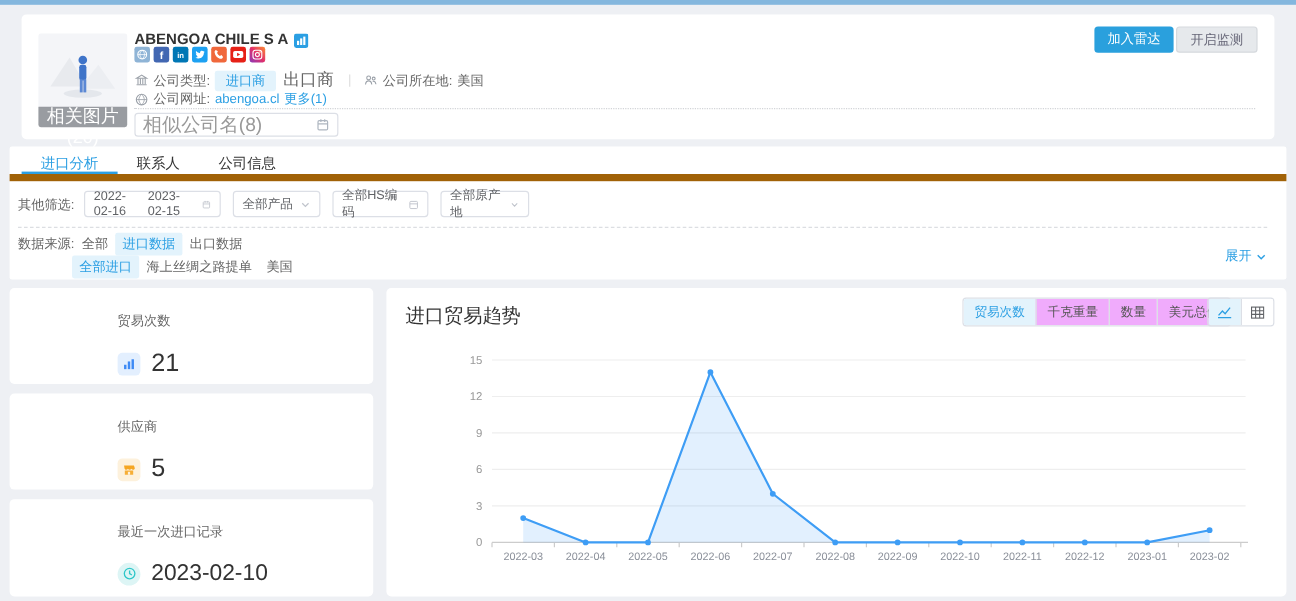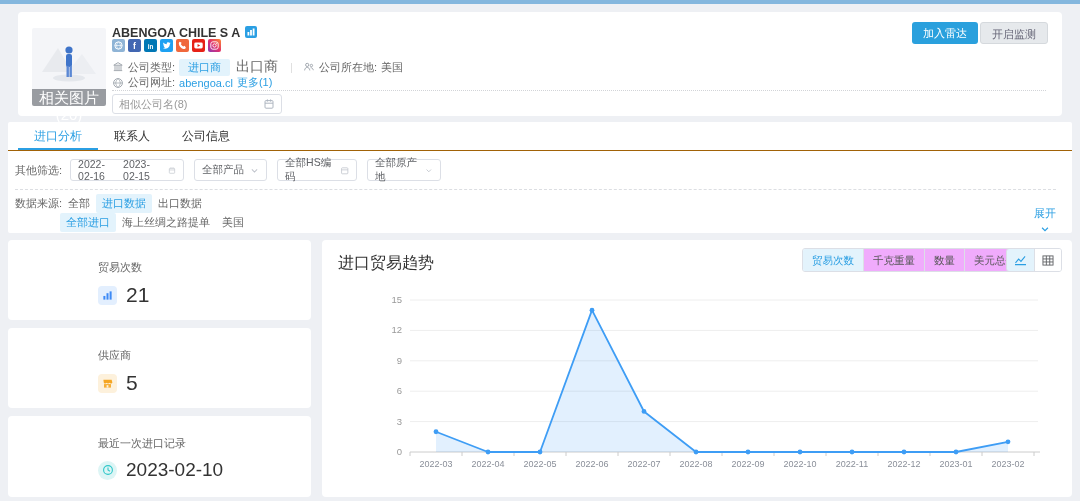--- a/index.html
+++ b/index.html
@@ -6,50 +6,50 @@
   body { font-family:"Liberation Sans", sans-serif; }
   .page { position:relative; width:1080px; height:501px; background:#eef0f4; overflow:hidden; font-family:"Liberation Sans",sans-serif; }
   .topbar { position:absolute; left:0; top:0; width:1080px; height:4px; background:#84b7de; }
   .card { position:absolute; background:#fff; border-radius:4px; }
 
   
   .thumb { position:absolute; left:14px; top:16px; width:74px; height:78px; }
   .thumb-img { position:absolute; inset:0 0 16px 0; background:#f4f5f8; border-radius:2px; overflow:hidden; }
   .thumb-label { position:absolute; left:0; right:0; bottom:0; height:17px; background:rgba(130,134,140,.82); color:#fff; font-size:15px; line-height:17px; text-align:center; border-radius:0 0 2px 2px; }
   .info { position:absolute; left:94px; top:0; right:200px; }
-  .name-row { position:absolute; top:14px; left:0; font-size:12.5px; color:#333; font-weight:bold; display:flex; align-items:flex-start; gap:5px; }
+  .name-row { position:absolute; top:14px; left:0; font-size:12.5px; color:#333; font-weight:bold; display:flex; align-items:flex-end; gap:5px; }
   .social-row { position:absolute; top:27px; left:0; display:flex; gap:3px; }
   .s-ico { width:13px; height:13px; border-radius:2px; display:flex; align-items:center; justify-content:center; cursor:pointer; }
   .meta-row { position:absolute; left:0; font-size:11px; color:#666; display:flex; align-items:center; gap:4px; white-space:nowrap; }
   .chip { background:#e3f3fc; color:#2b9fe3; padding:1px 9px; border-radius:2px; font-size:11px; }
   .chip-plain { color:#666; padding:1px 2px; font-size:14px; }
   .divider { color:#ddd; margin:0 6px; }
   .link { color:#2b9fe3; cursor:pointer; text-decoration:none; }
   .dotted-sep { position:absolute; left:94px; right:16px; top:92px; border-top:1px dotted #d2d4d8; }
-  .similar-input { position:absolute; left:94px; top:82px; width:170px; height:20px; border:1px solid #dcdfe6; border-radius:3px; display:flex; align-items:center; justify-content:space-between; padding:0 6px; font-size:11px; color:#999; background:#fff; cursor:pointer; }
+  .similar-input { position:absolute; left:94px; top:82px; width:170px; height:20px; border:1px solid #dcdfe6; border-radius:3px; display:flex; align-items:center; justify-content:space-between; padding:0 6px; font-size:16px; color:#999; background:#fff; cursor:pointer; }
   .hdr-btn { position:absolute; top:10px; height:22px; line-height:22px; padding:0 11px; border-radius:3px; font-size:11px; cursor:pointer; border:none; }
   .btn-blue { background:#2aa0dd; color:#fff; }
   .btn-gray { background:#e6e9ec; color:#667; border:1px solid #d5d9dd; }
 
   
-  .tabs-row { position:absolute; left:0; right:0; top:0; height:29px; border-bottom:1px solid #a16207; display:flex; padding-left:10px; }
+  .tabs-row { position:absolute; left:0; right:0; top:0; height:29px; border-bottom:6px solid #a16207; display:flex; padding-left:10px; }
   .tab { padding:0 16px; line-height:28px; font-size:12px; color:#333; cursor:pointer; }
   .tab.active { color:#2b9fe3; border-bottom:2px solid #2b9fe3; }
   .filter-row { position:absolute; left:7px; top:37px; height:22px; display:flex; align-items:center; font-size:11px; color:#666; }
   .fbox { height:22px; border:1px solid #dcdfe6; border-radius:3px; display:flex; align-items:center; padding:0 7px; gap:6px; color:#606266; font-size:10.5px; background:#fff; cursor:pointer; }
   .dash-sep { position:absolute; left:7px; right:16px; top:67px; border-top:1px dashed #dcdee2; }
   .src-row { position:absolute; left:7px; font-size:11px; color:#666; display:flex; align-items:center; }
   .src-item { cursor:pointer; color:#666; padding:2px 6px; }
   .src-item.on { background:#e3f3fc; color:#2b9fe3; border-radius:2px; }
-  .expand { position:absolute; right:16px; top:84px; color:#2b9fe3; font-size:11px; cursor:pointer; display:flex; align-items:center; gap:3px;flex-direction:column; }
+  .expand { position:absolute; right:16px; top:84px; color:#2b9fe3; font-size:11px; cursor:pointer; display:flex; align-items:center; gap:3px; }
 
   
   .stat-inner { position:absolute; left:90px; top:20px; }
   .stat-label { font-size:11px; color:#666; }
-  .stat-value-row { margin-top:8px; display:flex; align-items:center; gap:9px; }
+  .stat-value-row { margin-top:16px; display:flex; align-items:center; gap:9px; }
   .stat-num { font-size:21px; color:#333; }
   .stat-ico { width:19px; height:19px; border-radius:4px; display:flex; align-items:center; justify-content:center; }
 
   
   .chart-title { position:absolute; left:16px; top:13px; font-size:16px; color:#333; }
   .metric-group { position:absolute; right:46px; top:8px; display:flex; border:1px solid #dcdfe6; border-radius:3px; overflow:hidden; }
   .metric-btn { padding:0 9px; height:22px; line-height:22px; font-size:10.5px; color:#555; background:#f0abfc; border-left:1px solid #dcdfe6; cursor:pointer; white-space:nowrap; }
   .metric-btn:first-child { border-left:none; }
   .metric-btn.on { background:#e3f3fc; color:#2b9fe3; }
   .view-group { position:absolute; right:10px; top:8px; display:flex; border:1px solid #dcdfe6; border-radius:3px; overflow:hidden; }

